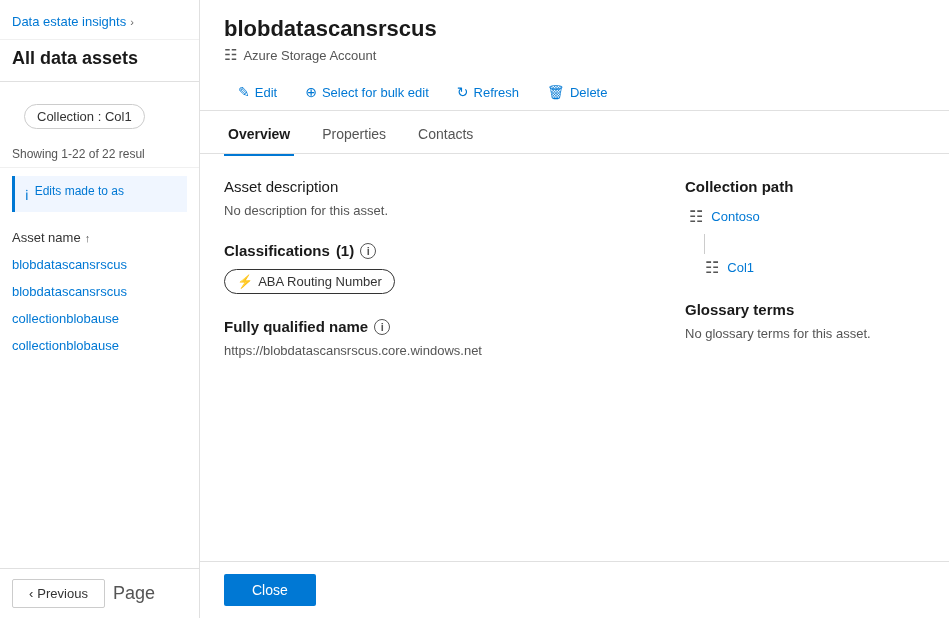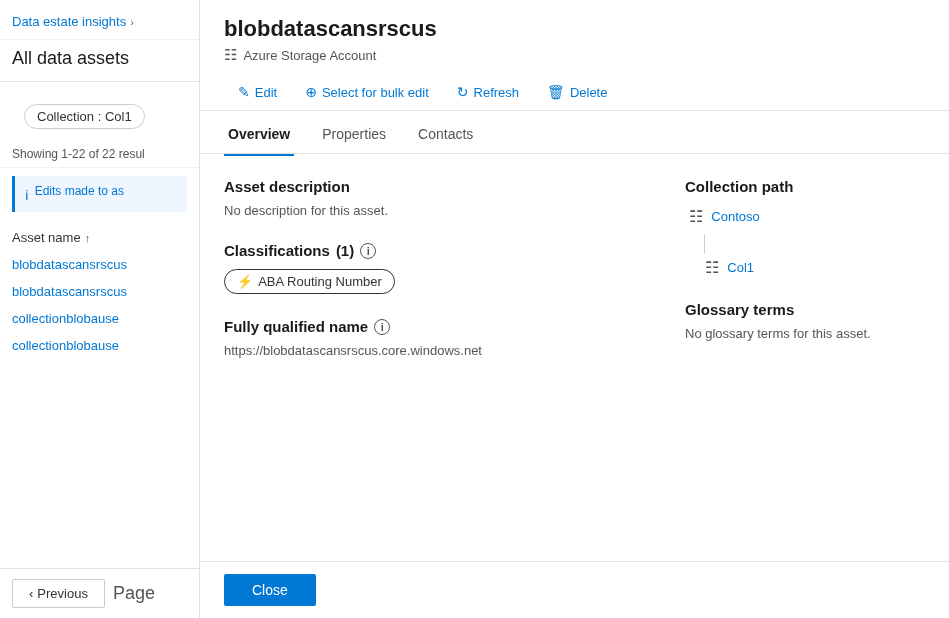--- a/index.html
+++ b/index.html
@@ -22,21 +22,21 @@
       padding: 14px 12px 10px 12px;
       font-size: 13px;
       color: #0078d4;
       border-bottom: 1px solid #f0f0f0;
     }
     .breadcrumb span { color: #0078d4; cursor: pointer; }
     .breadcrumb .chevron { color: #666; margin: 0 4px; font-size: 11px; }
     .left-title {
       padding: 8px 12px 12px 12px;
       font-size: 18px;
-      font-weight: 400;
+      font-weight: 700;
       color: #1a1a1a;
       border-bottom: 1px solid #e0e0e0;
     }
     .collection-filter {
       margin: 12px 12px 8px 12px;
       border: 1px solid #ccc;
       border-radius: 20px;
       padding: 4px 12px;
       font-size: 13px;
       color: #333;
@@ -178,21 +178,21 @@
       display: flex;
       overflow-y: auto;
       padding: 24px;
       gap: 40px;
     }
     .content-left { flex: 1; }
     .content-right { width: 240px; min-width: 220px; }
 
     .section-title {
       font-size: 15px;
-      font-weight: 700;
+      font-weight: 400;
       color: #1a1a1a;
       margin-bottom: 8px;
     }
     .section-text {
       font-size: 13px;
       color: #555;
       margin-bottom: 24px;
     }
     .section-subtitle {
       font-size: 15px;

